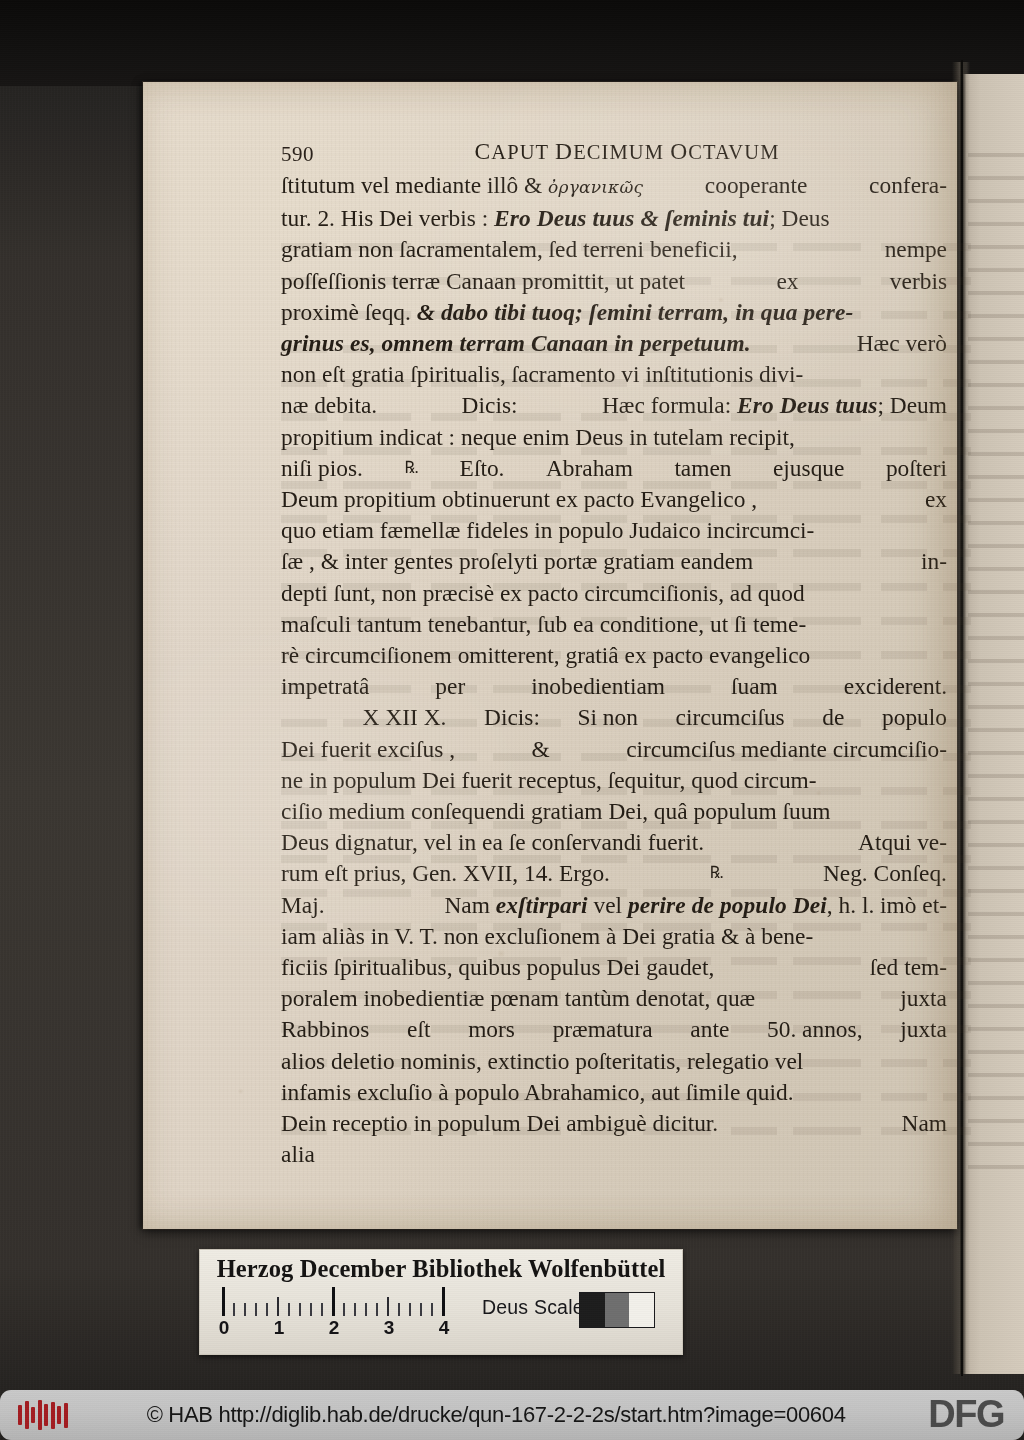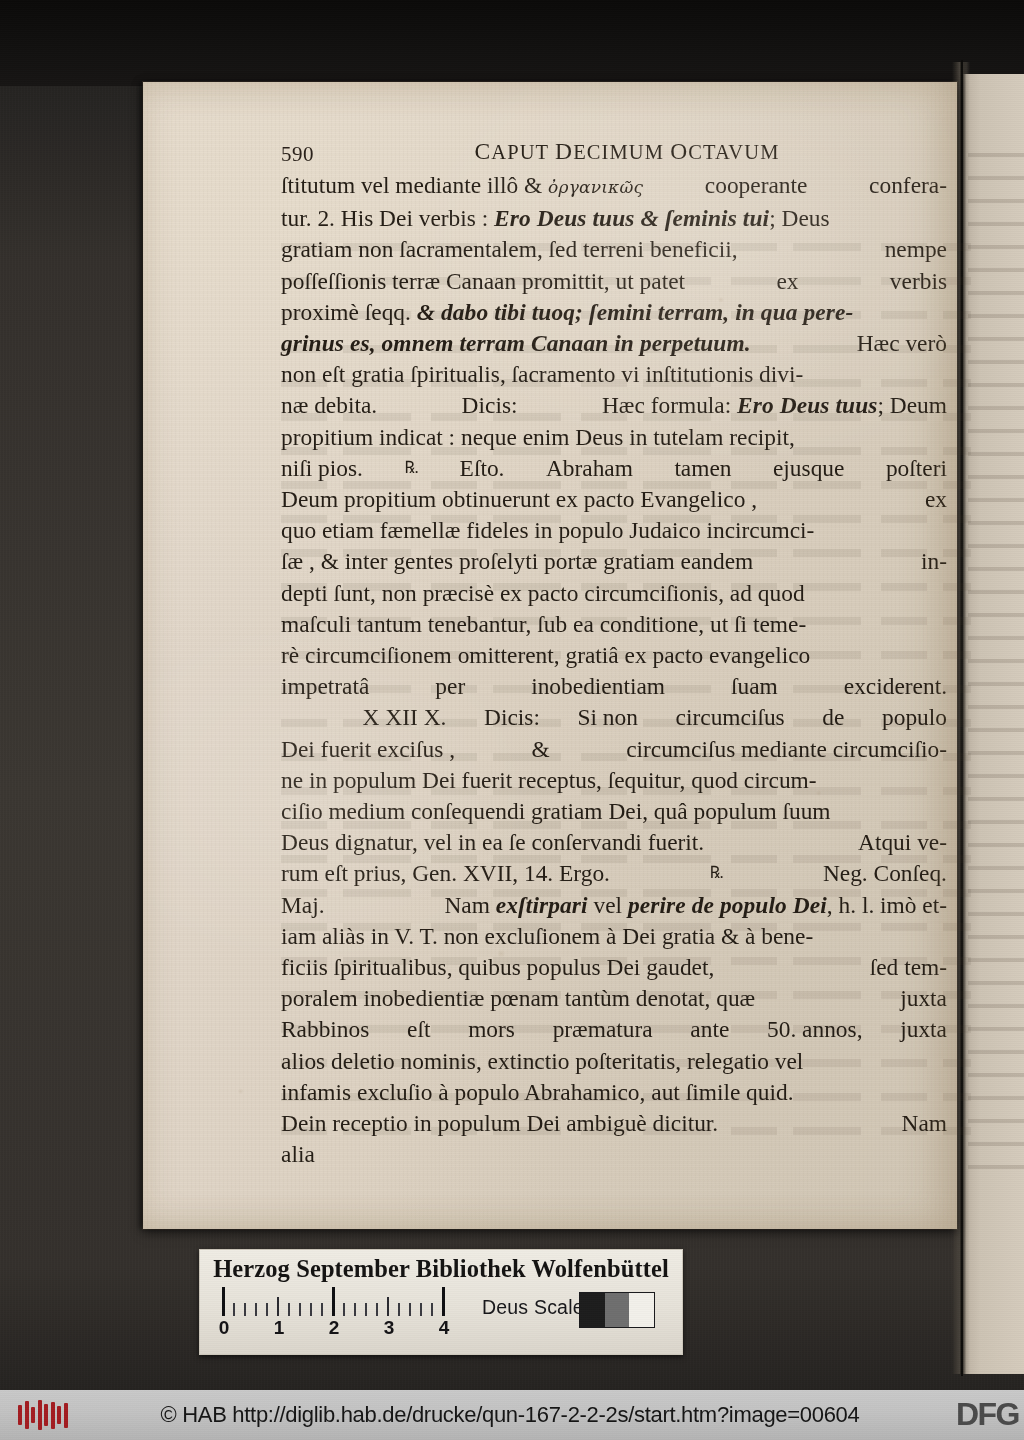--- a/index.html
+++ b/index.html
@@ -314,20 +314,21 @@
   .gray-patches .sw { flex: 1 1 0; }
 
   
   .footer {
     position: absolute;
     left: 0; bottom: 0;
     width: 1024px; height: 50px;
     background: linear-gradient(180deg, #c9c9c9 0%, #c2c2c2 45%, #b4b4b4 100%);
     display: flex;
     align-items: center;
+    border-radius: 11px;
   }
   .hab-logo {
     width: 62px;
     height: 34px;
     margin-left: 12px;
     flex: 0 0 auto;
     display: flex;
     align-items: center;
     justify-content: center;
     gap: 2.5px;
@@ -343,24 +344,24 @@
     text-align: center;
     font-family: "Liberation Sans", sans-serif;
     font-size: 22px;
     color: #151515;
     letter-spacing: -0.3px;
     white-space: nowrap;
     padding-right: 10px;
   }
   .dfg-logo {
     flex: 0 0 auto;
-    margin-right: 5px;
+    margin-right: 20px;
     font-family: "Liberation Sans", sans-serif;
     font-weight: bold;
-    font-size: 32px;
+    font-size: 38px;
     letter-spacing: -1.5px;
     color: #4a4a4a;
     line-height: 1;
     padding-bottom: 3px;
   }
 
   
   .scan-grain {
     position: absolute;
     inset: 0;
@@ -530,21 +531,21 @@
           </span>
         <span class="catchword">alia</span>
       </div>
 
     </div>
   </div>
 
   <div class="ink-wear"></div>
 
   <div class="target-card">
-    <div class="target-title">Herzog September Bibliothek Wolfenbüttel</div>
+    <div class="target-title">Herzog December Bibliothek Wolfenbüttel</div>
     <div class="target-row">
 
       <div class="ruler">
         <div class="ticks">
           <span class="tick cm" style="left:0px"></span>
           <span class="tick mm" style="left:11px"></span>
           <span class="tick mm" style="left:22px"></span>
           <span class="tick mm" style="left:33px"></span>
           <span class="tick mm" style="left:44px"></span>
           <span class="tick half" style="left:55px"></span>

